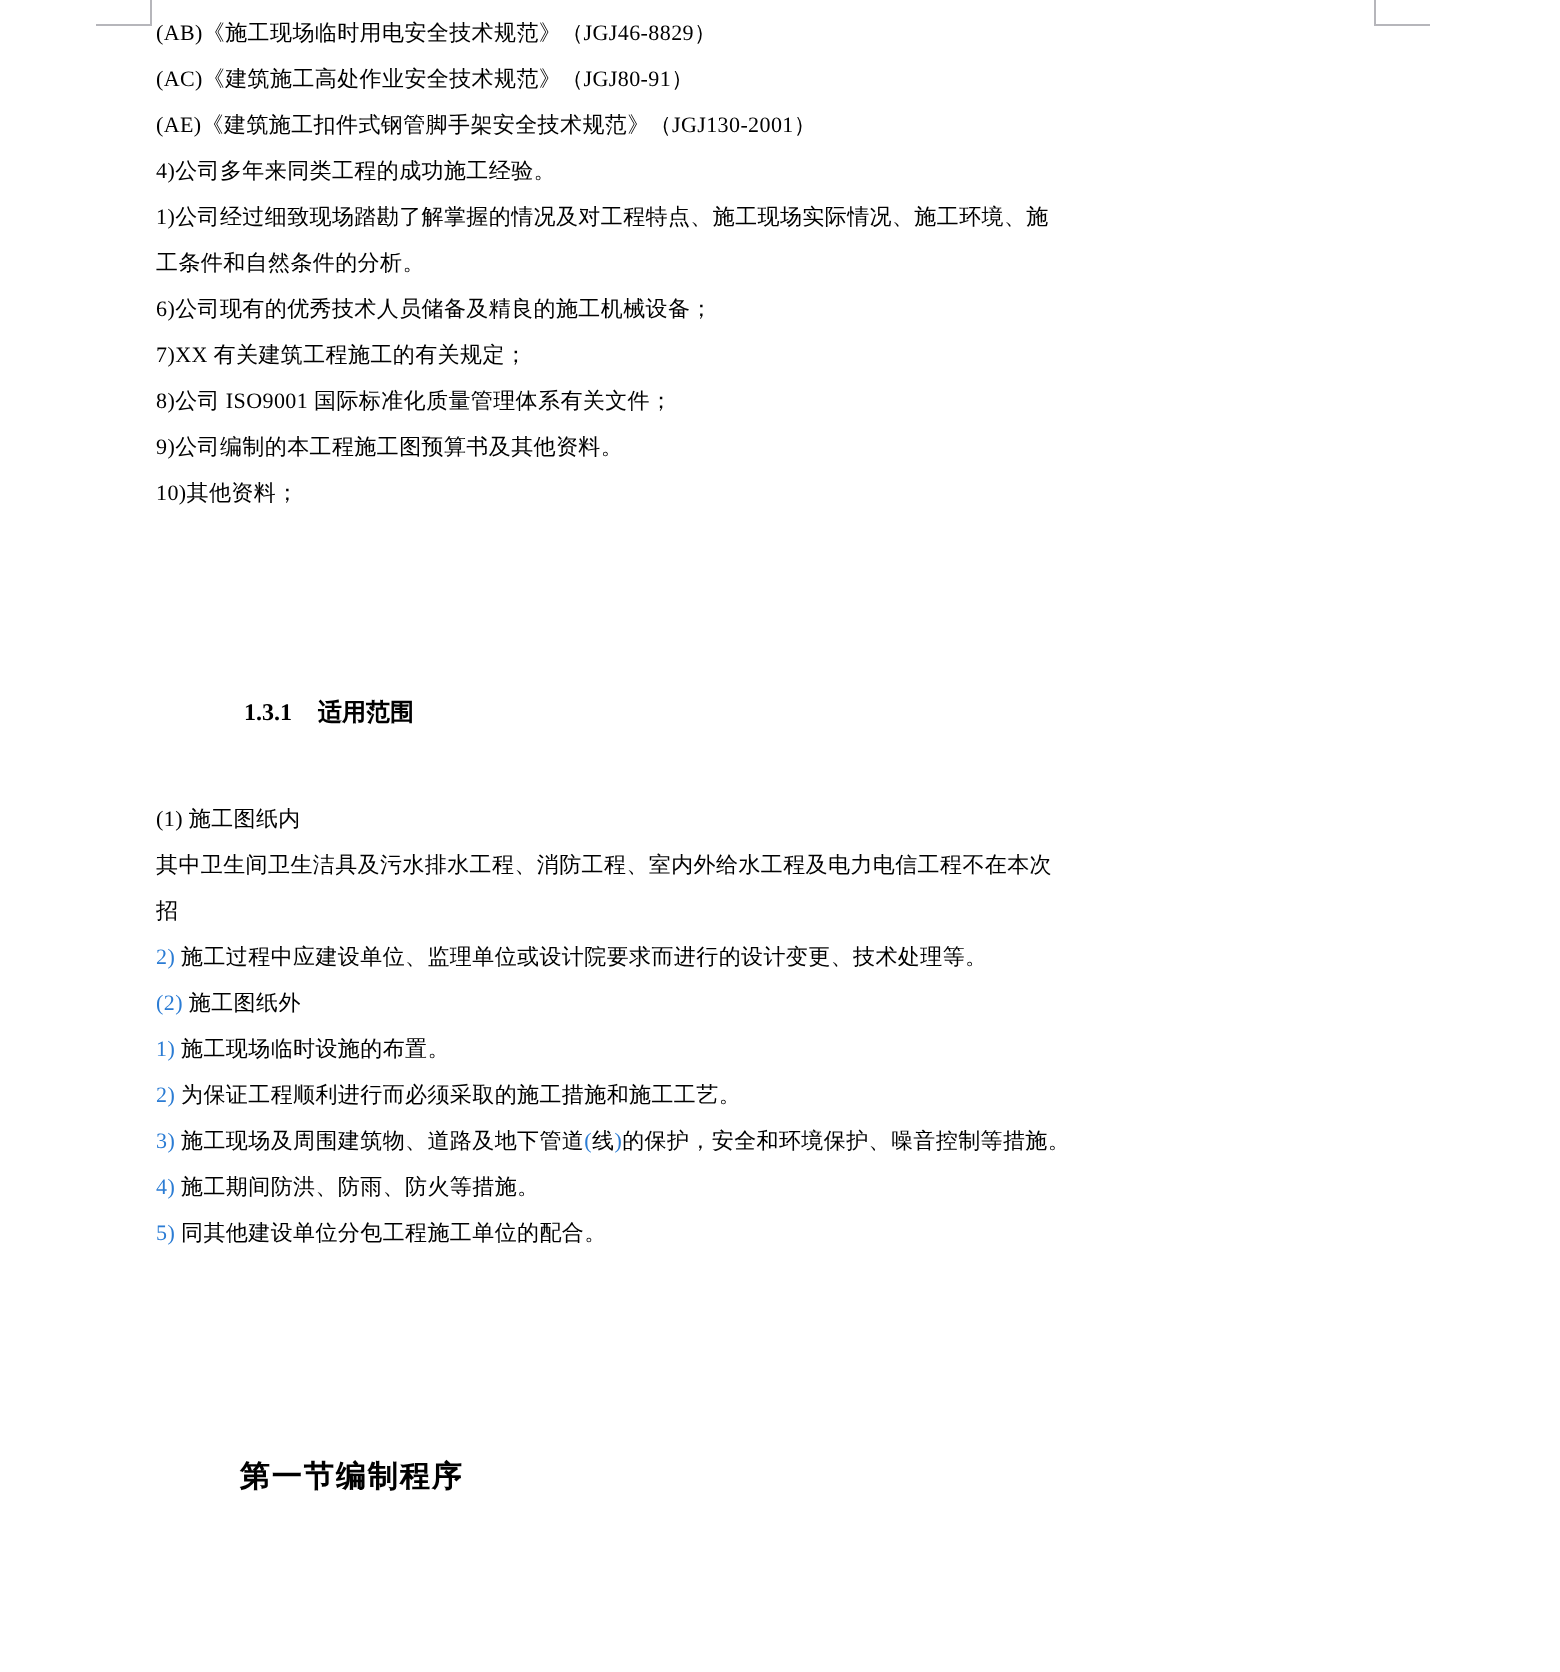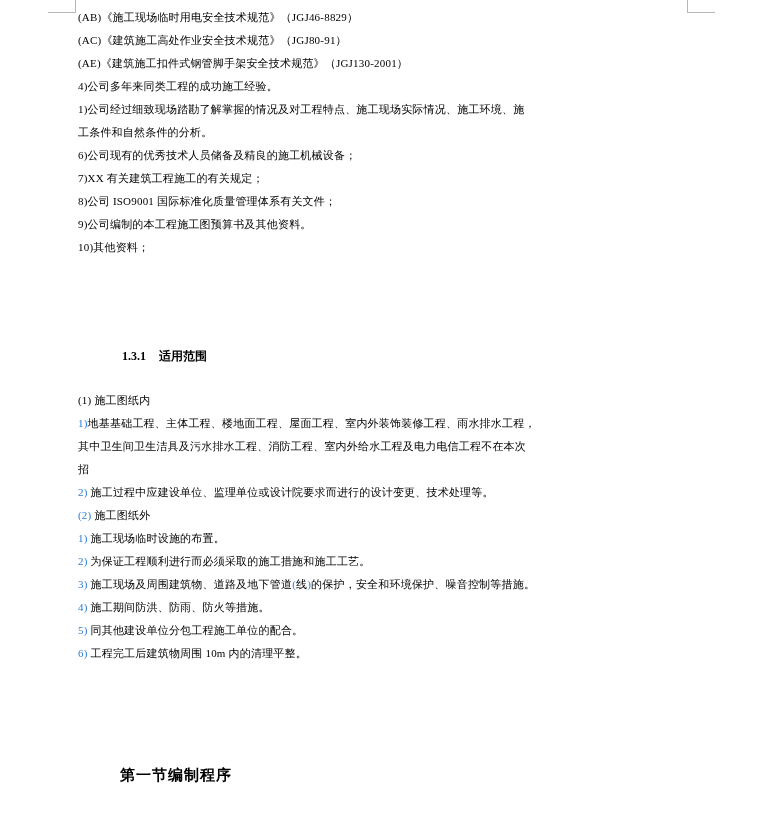--- a/index.html
+++ b/index.html
@@ -39,21 +39,21 @@
     top: 6px;
     width: 640px;
   }
   .block .line {
     font-size: 11px;
     line-height: 23px;
     white-space: nowrap;
     letter-spacing: 0.2px;
   }
   .block-mid {
-    margin-top: 19px;
+    margin-top: 29px;
   }
   .blue { color: var(--blue); }
   .heading1 {
     margin-top: 83px;
     padding-left: 44px;
     font-size: 12px;
     line-height: 28px;
     font-weight: bold;
     white-space: nowrap;
   }
@@ -89,28 +89,26 @@
       <div class="line"><span>9)公司编制的本工程施工图预算书及其他资料。</span></div>
       <div class="line"><span>10)其他资料；</span></div>
     </div>
 
   <div class="heading1">
     <span class="h-num">1.3.1</span><span class="h-title">适用范围</span>
   </div>
 
   <div class="block block-mid">
       <div class="line"><span>(1) 施工图纸内</span></div>
-      <div class="line"><span class="blue">1)</span><span>地基基础工程、主体工程、楼地面工程、屋面工程、室内外装饰装修工程、雨水排水工程，</span></div>
       <div class="line"><span>其中卫生间卫生洁具及污水排水工程、消防工程、室内外给水工程及电力电信工程不在本次</span></div>
       <div class="line"><span>招</span></div>
       <div class="line"><span class="blue">2) </span><span>施工过程中应建设单位、监理单位或设计院要求而进行的设计变更、技术处理等。</span></div>
       <div class="line"><span class="blue">(2) </span><span>施工图纸外</span></div>
       <div class="line"><span class="blue">1) </span><span>施工现场临时设施的布置。</span></div>
       <div class="line"><span class="blue">2) </span><span>为保证工程顺利进行而必须采取的施工措施和施工工艺。</span></div>
       <div class="line"><span class="blue">3) </span><span>施工现场及周围建筑物、道路及地下管道</span><span class="blue">(</span><span>线</span><span class="blue">)</span><span>的保护，安全和环境保护、噪音控制等措施。</span></div>
       <div class="line"><span class="blue">4) </span><span>施工期间防洪、防雨、防火等措施。</span></div>
       <div class="line"><span class="blue">5) </span><span>同其他建设单位分包工程施工单位的配合。</span></div>
-      <div class="line"><span class="blue">6) </span><span>工程完工后建筑物周围 10m 内的清理平整。</span></div>
     </div>
 
   <div class="heading2">第一节编制程序</div>
 
 </div>
 
 </body></html>

